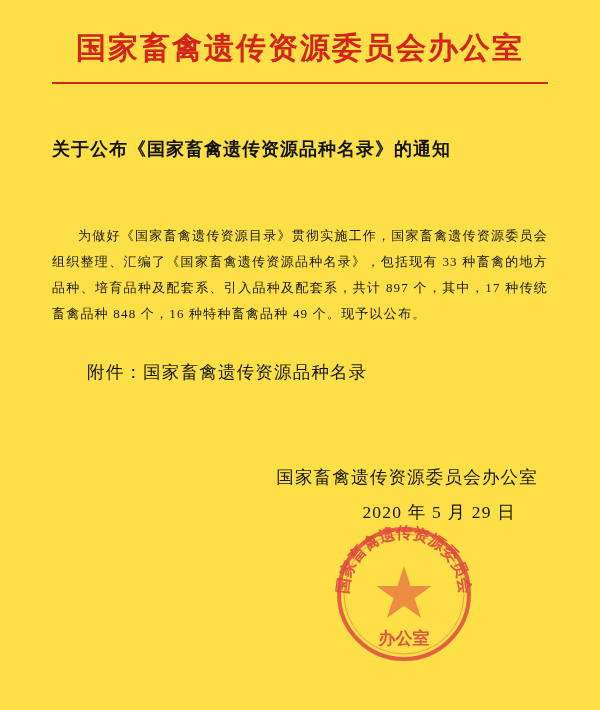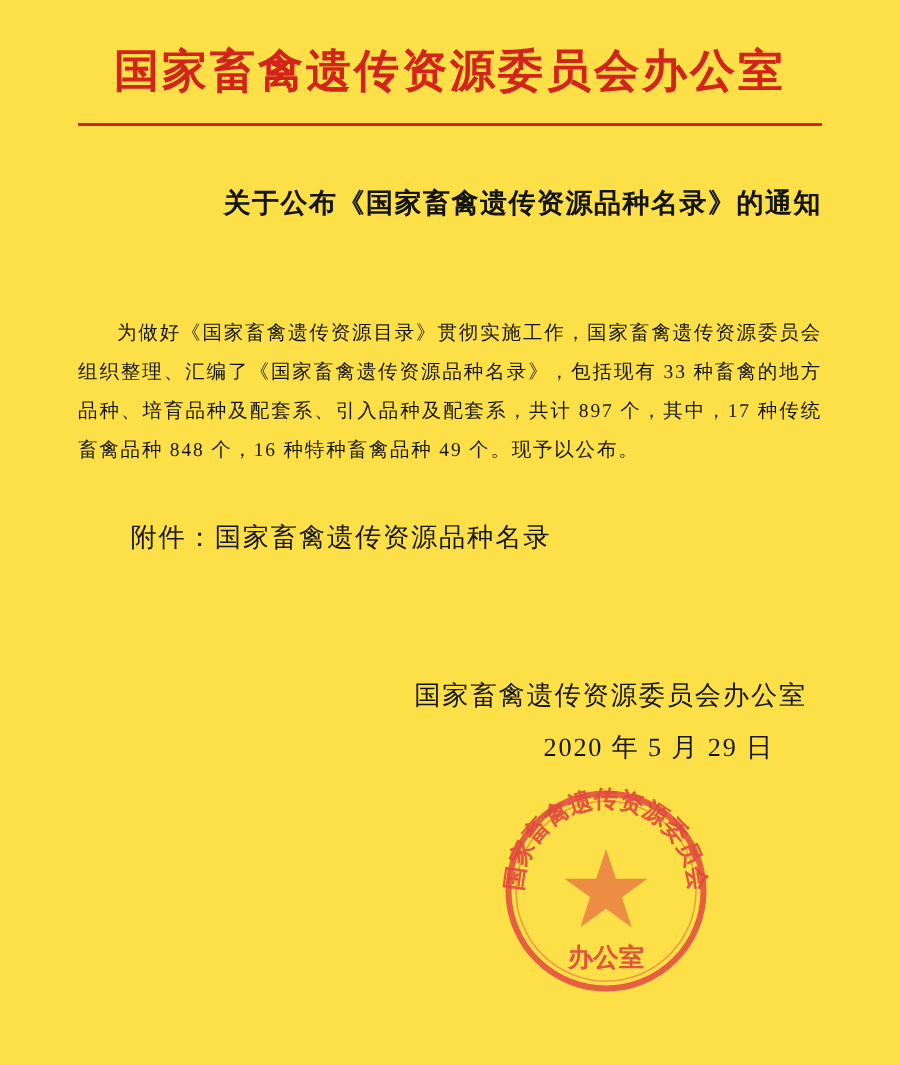--- a/index.html
+++ b/index.html
@@ -40,22 +40,22 @@
   }
   .masthead-rule {
     margin: 16px auto 0 auto;
     width: 100%;
     height: 2px;
     background: #d3241c;
   }
 
   
   .doc-title {
-    margin-top: 38px;
-    text-align: right;
+    margin-top: 52px;
+    text-align: left;
     font-size: 18px;
     font-weight: bold;
     letter-spacing: 1px;
     color: #141414;
     line-height: 1.5;
   }
 
   
   .body-block {
     margin-top: 60px;

